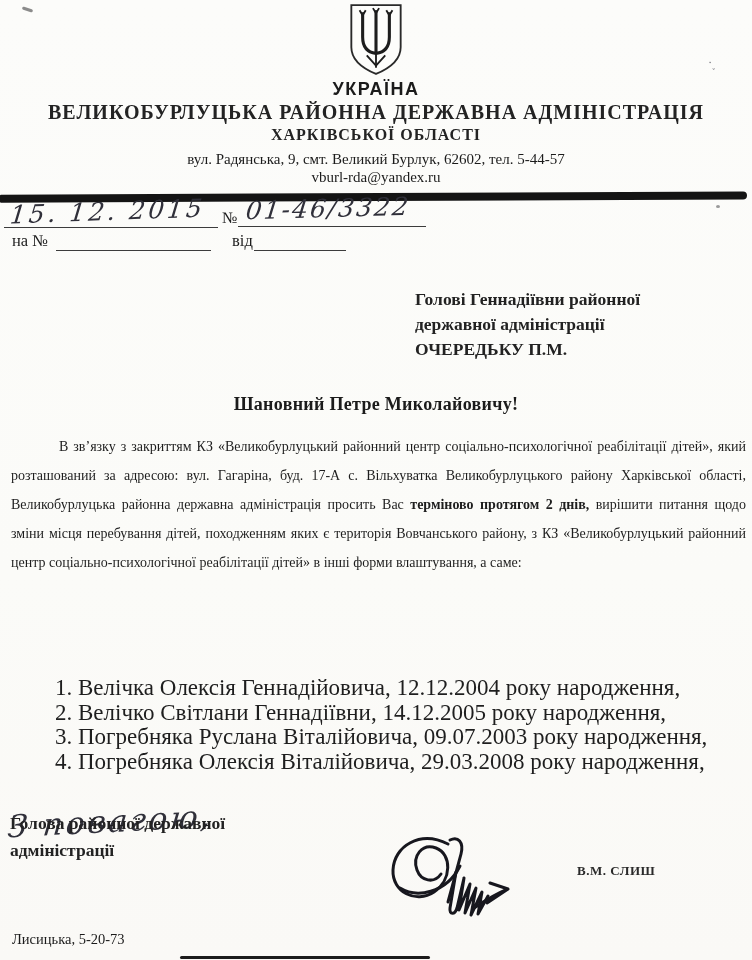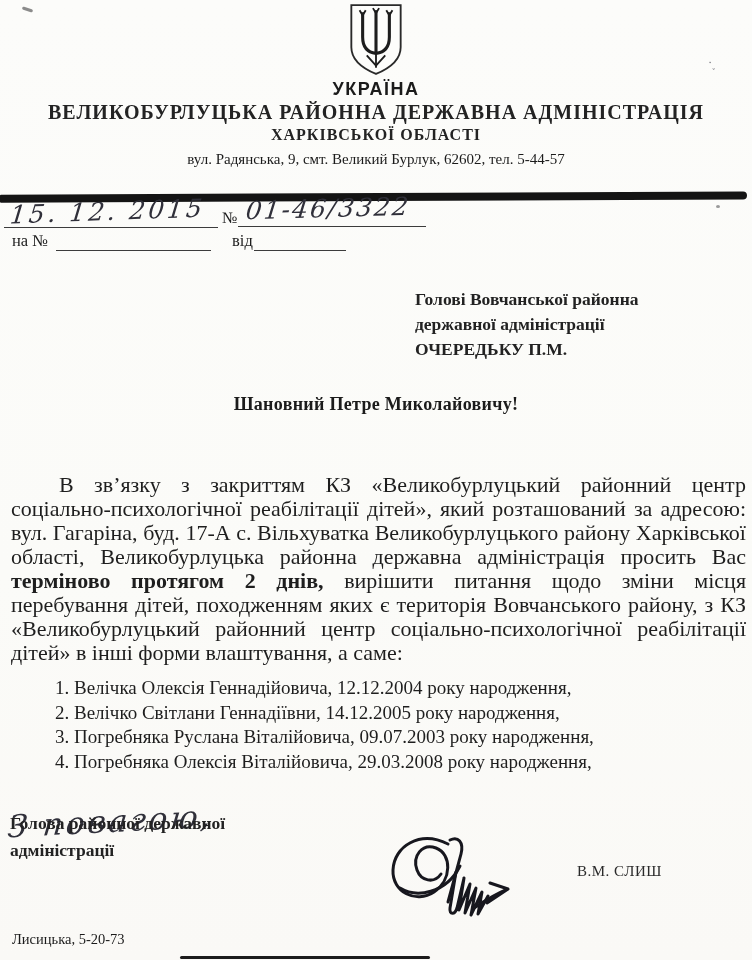--- a/index.html
+++ b/index.html
@@ -27,26 +27,26 @@
   .u1 { top:227px; left:4px;   width:214px; }
   .u2 { top:226px; left:238px; width:188px; }
   .ref-na    { top:231px; left:12px;  font-size:16.5px; }
   .ref-vid   { top:231px; left:220px; font-size:16.5px;margin-left:12px; }
   .u3 { top:250px; left:56px;  width:155px; }
   .u4 { top:250px; left:254px; width:92px;  }
   
   .recipient { top:287px; left:415px; font-weight:bold; font-size:17.5px; line-height:25px; color:#222; }
   .salutation{ top:394px; font-weight:bold; font-size:18px; letter-spacing:0.3px; }
   
-  .body-par  { top:473px; left:11px; width:735px; font-size:22px; line-height:24px; text-align:justify; text-indent:48px; color:#1e1e1e; }
-  .children  { top:676px; left:55px; font-size:19px; line-height:24.6px; color:#1e1e1e; }
+  .body-par  { top:432px; left:11px; width:735px; font-size:14px; line-height:29px; text-align:justify; text-indent:48px; color:#1e1e1e; }
+  .children  { top:676px; left:55px; font-size:23px; line-height:24.6px; color:#1e1e1e; }
   
   .hw-regards{ top:803px; left:8px; font-size:31px; letter-spacing:3px; transform:rotate(-3deg) skewX(-9deg); }
   .close-title{ top:810px; left:10px; font-weight:bold; font-size:17.5px; line-height:27px; color:#222; }
-  .signer    { top:863px; left:577px; font-weight:normal; font-size:15px; letter-spacing:0.5px; color:#2a2a2a; }
+  .signer    { top:863px; left:577px; font-weight:bold; font-size:13px; letter-spacing:0.5px; color:#2a2a2a; }
   .footer    { top:931px; left:12px; font-size:14.5px;text-align:right; }
   
   .art-dash  { top:8px;  left:22px; width:11px; height:3px; background:#8b8b8b; transform:rotate(18deg); border-radius:2px; }
   .art-mark  { top:55px; left:708px; color:#7d7d85; font-size:13px; transform:rotate(10deg); }
   .art-bottom{ top:956px; left:180px; width:250px; height:3px; background:#1c1c1c; border-radius:2px; }
   .art-speck { top:205px; left:716px; width:4px; height:3px; background:#9a9a9a; border-radius:50%; }
 </style>
 </head>
 <body>
 
@@ -65,35 +65,36 @@
       <path d="M37,7 L40,12 L43,7"></path>
       <path d="M18,51 L27,61 L36,51"></path>
       <path d="M27,49 V63"></path>
     </g>
   </svg>
 
   <div class="abs center org1">ВЕЛИКОБУРЛУЦЬКА РАЙОННА ДЕРЖАВНА АДМІНІСТРАЦІЯ</div>
   <div class="abs center country">УКРАЇНА</div>
   <div class="abs center org2">ХАРКІВСЬКОЇ ОБЛАСТІ</div>
   <div class="abs center addr">вул. Радянська, 9, смт. Великий Бурлук, 62602, тел. 5-44-57</div>
+  <div class="abs center email">vburl-rda@yandex.ru</div>
 
   <div class="abs bar"></div>
 
   <div class="abs hw hw-date">15. 12. 2015</div>
   <div class="abs no-sign">№</div>
   <div class="abs hw hw-num">01-46/3322</div>
   <div class="abs uline u1"></div>
   <div class="abs uline u2"></div>
   <div class="abs ref-na">на №</div>
   <div class="abs ref-vid">від</div>
   <div class="abs uline u3"></div>
   <div class="abs uline u4"></div>
 
   <div class="abs recipient">
-    <div>Голові Вовчанської районна</div>
+    <div>Голові Геннадіївни районної</div>
     <div>державної адміністрації</div>
     <div>ОЧЕРЕДЬКУ П.М.</div>
   </div>
 
   <div class="abs center salutation">Шановний Петре Миколайовичу!</div>
 
   <p class="abs body-par" style="margin:0"><span>В зв’язку з закриттям КЗ «Великобурлуцький районний центр соціально-психологічної реабілітації дітей», який розташований за адресою: вул. Гагаріна, буд. 17-А с. Вільхуватка Великобурлуцького району Харківської області, Великобурлуцька районна державна адміністрація просить Вас </span><b>терміново протягом 2 днів,</b><span> вирішити питання щодо зміни місця перебування дітей, походженням яких є територія Вовчанського району, з КЗ «Великобурлуцький районний центр соціально-психологічної реабілітації дітей» в інші форми влаштування, а саме:</span></p>
 
   <div class="abs children">
     <div>1. Велічка Олексія Геннадійовича, 12.12.2004 року народження,</div>

